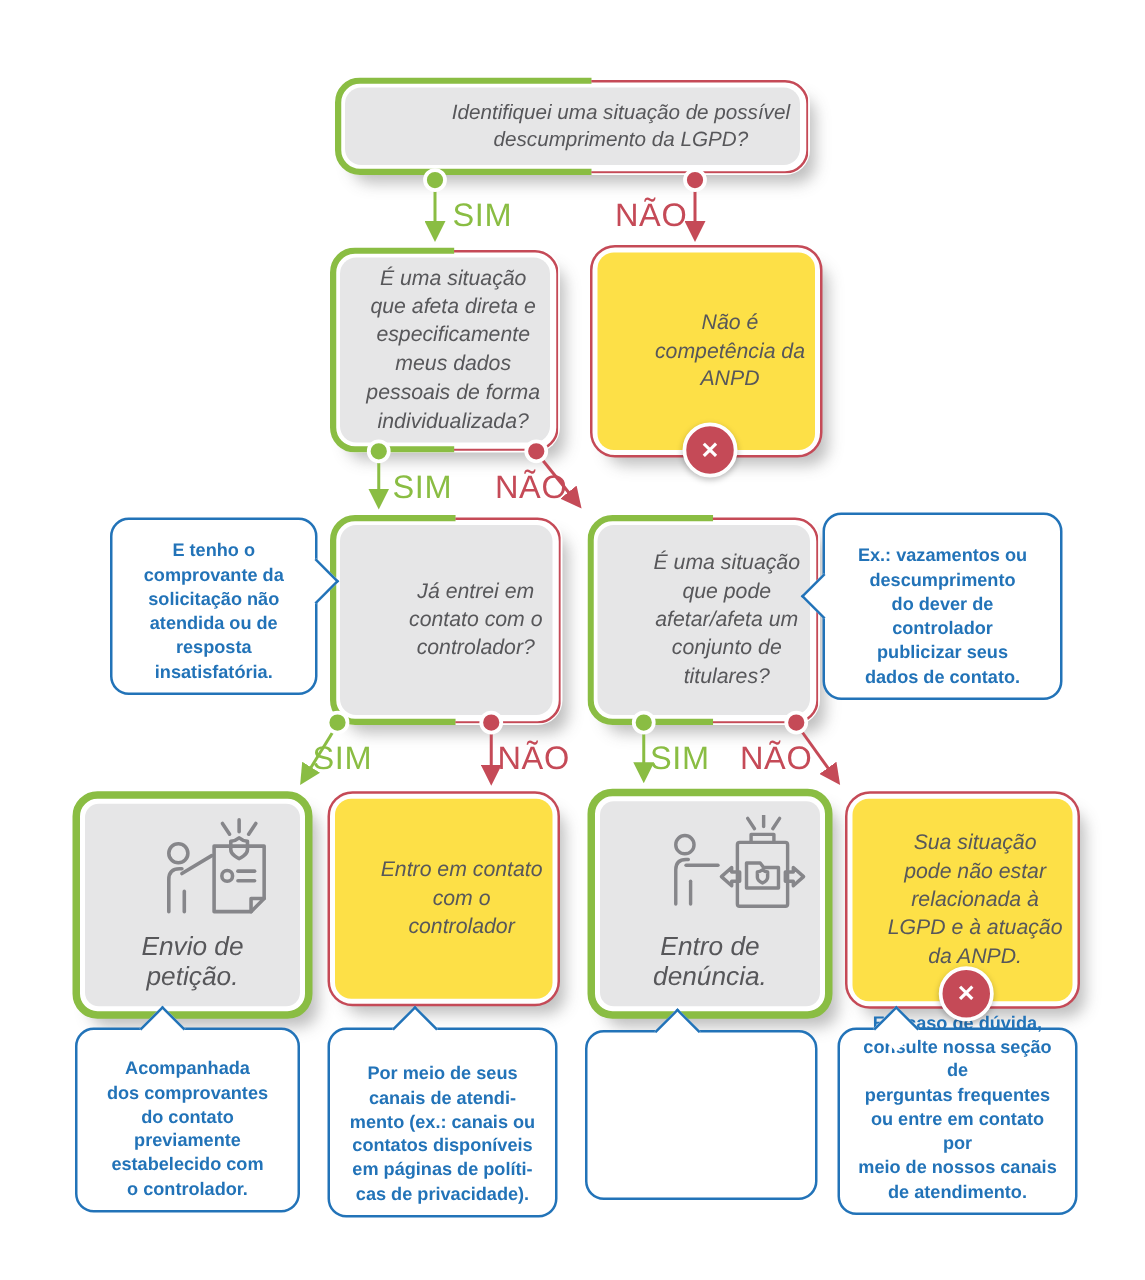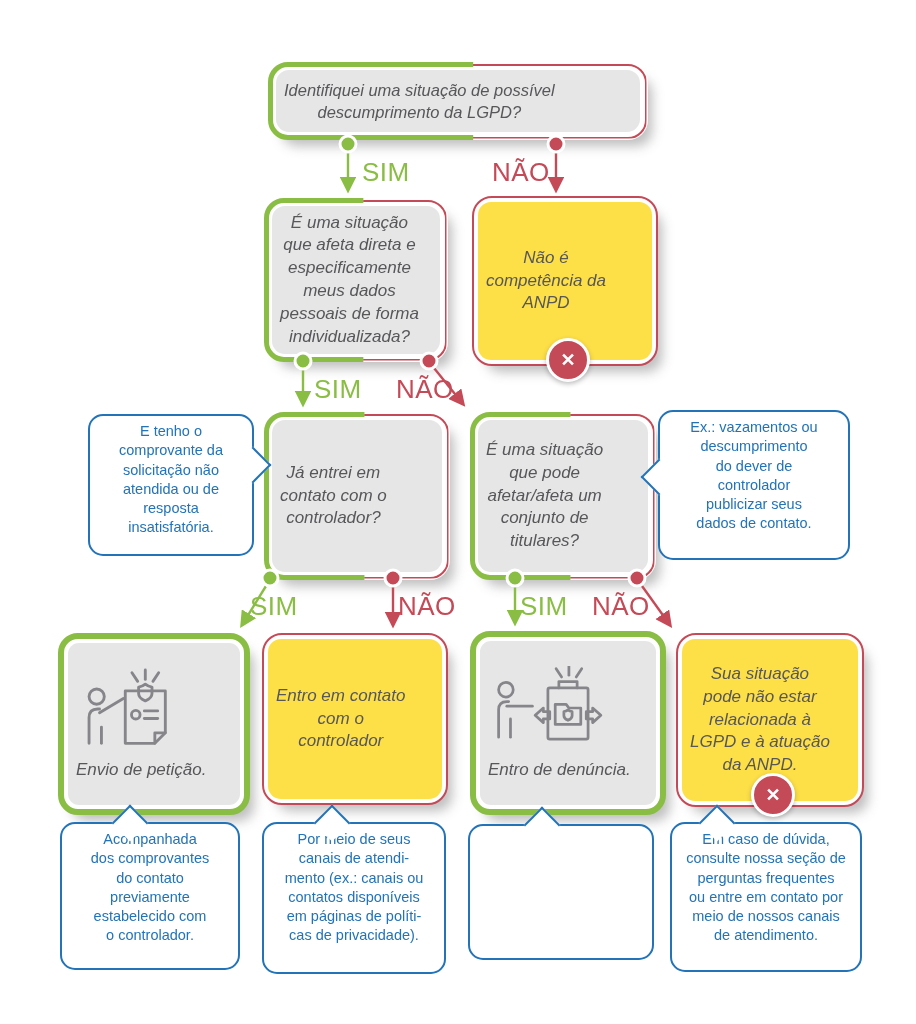--- a/index.html
+++ b/index.html
@@ -13,21 +13,21 @@
   html,body{margin:0;padding:0;background:#fff;}
   .stage{
     position:relative;width:916px;height:1024px;margin:0 auto;background:#fff;
     font-family:"Liberation Sans",sans-serif;overflow:hidden;
   }
   
   .node{position:absolute;border-radius:20px;}
   .shadow{box-shadow:9px 11px 12px -5px rgba(70,70,70,.35);}
   .inner{
     position:absolute;inset:8px;border-radius:13px;
-    display:flex;flex-direction:column;align-items:flex-start;justify-content:center;
+    display:flex;flex-direction:column;align-items:flex-end;justify-content:center;
     text-align:center;padding:4px 8px;box-sizing:border-box;
   }
   
   .split::before{
     content:"";position:absolute;inset:0;border:5px solid var(--green);
     border-radius:20px;clip-path:inset(0 46% 0 0);
   }
   .split::after{
     content:"";position:absolute;inset:1.5px;border:2px solid var(--red);
     border-radius:19px;clip-path:inset(0 0 0 54%);
@@ -37,30 +37,30 @@
   .green{border:6px solid var(--green);background:#fff;}
   .green .inner{inset:4px;background:var(--fill);border-radius:11px;}
   
   .redbox{border:2px solid var(--red);background:#fff;}
   .redbox .inner{inset:4px;background:#fde047;}
   .qtext{
     font-style:italic;color:var(--txt);font-size:17px;line-height:1.34;
     white-space:pre-line;
   }
   .qtext.big{font-size:16.5px;}
-  .caption{font-style:italic;color:var(--txt);font-size:17px;margin-top:10px;}
+  .caption{font-style:italic;color:var(--txt);font-size:21px;margin-top:10px;}
   
   .yesno{position:absolute;font-size:26px;letter-spacing:.5px;z-index:6;}
   .yes{color:var(--green);}
   .no{color:var(--red);}
   
   .callout{
     position:absolute;border:2.5px solid var(--blue);border-radius:15px;background:#fff;
-    color:var(--blue);font-weight:normal;font-size:14.5px;line-height:1.33;
-    display:flex;align-items:flex-start;justify-content:center;text-align:center;
+    color:var(--blue);font-weight:bold;font-size:14.5px;line-height:1.33;
+    display:flex;align-items:flex-end;justify-content:center;text-align:center;
     white-space:pre-line;padding:6px 12px;box-sizing:border-box;z-index:4;
   }
   .tail{position:absolute;width:24px;height:24px;background:#fff;}
   .tail-up{top:-14px;border-left:2.5px solid var(--blue);border-top:2.5px solid var(--blue);transform:rotate(45deg);}
   .tail-right{right:-14px;border-top:2.5px solid var(--blue);border-right:2.5px solid var(--blue);transform:rotate(45deg);}
   .tail-left{left:-14px;border-left:2.5px solid var(--blue);border-bottom:2.5px solid var(--blue);transform:rotate(45deg);}
   
   .xbadge{
     position:absolute;width:38px;height:38px;border-radius:50%;
     background:var(--red);border:3px solid #fff;color:#fff;

